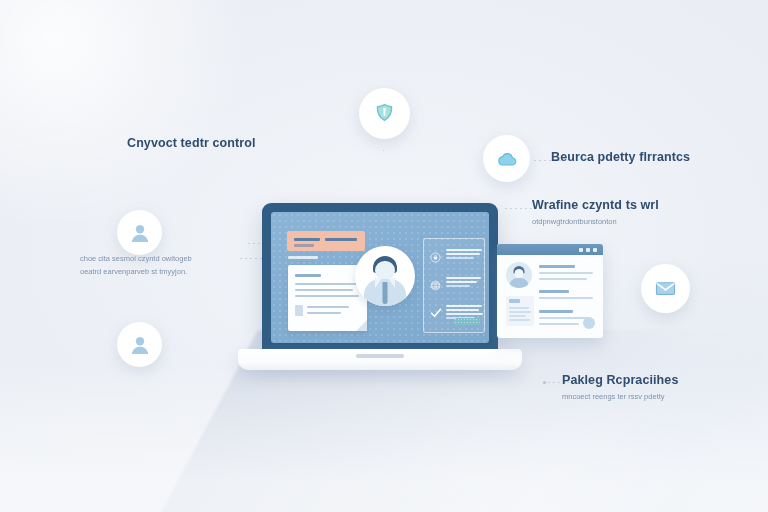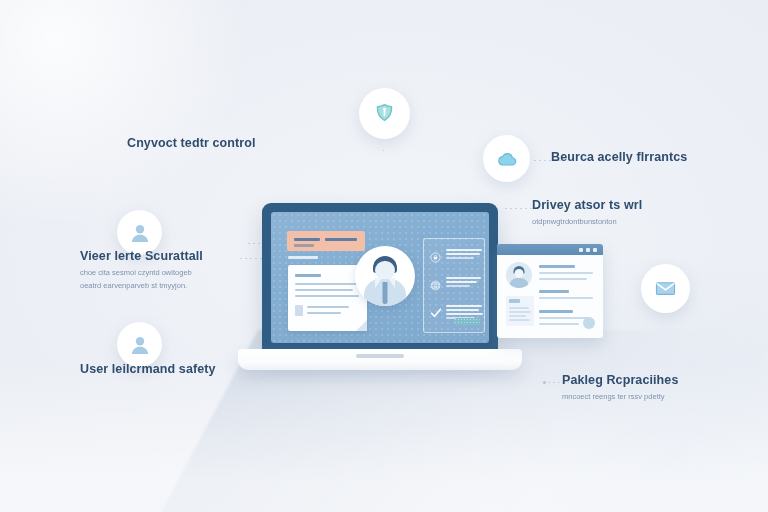--- a/index.html
+++ b/index.html
@@ -374,34 +374,32 @@
       <circle cx="12" cy="8.3" r="4.2" fill="#a8cbe4"></circle>
       <path d="M3.9 21c.4-4.5 3.9-7.2 8.1-7.2s7.7 2.7 8.1 7.2z" fill="#a8cbe4"></path>
     </svg>
   </div>
 
   <div class="callout left" style="left:127px; top:136px;">
     <div class="title">Cnyvoct tedtr control</div>
   </div>
 
   <div class="callout left" style="left:80px; top:249px;">
-    <div class="title">Vieer lerte Scurattall</div>
     <div class="desc">choe cita sesmoi czyntd owitogeb oeatrd earvenparveb st tmyyjon.</div>
   </div>
 
   <div class="callout left" style="left:80px; top:362px;">
-    <div class="title">User leilcrmand safety</div>
   </div>
 
   <div class="callout right" style="left:551px; top:150px;">
-    <div class="title">Beurca acelly flrrantcs</div>
+    <div class="title">Beurca pdetty flrrantcs</div>
   </div>
 
   <div class="callout right" style="left:532px; top:198px;">
-    <div class="title">Drivey atsor ts wrl</div>
+    <div class="title">Wrafine czyntd ts wrl</div>
     <div class="desc">otdpnwgtrdontbunstonton</div>
   </div>
 
   <div class="callout right" style="left:562px; top:373px;">
     <div class="title">Pakleg Rcpraciihes</div>
     <div class="desc">mncoect reengs ter rssv pdetty</div>
   </div>
 
 </div>
 

